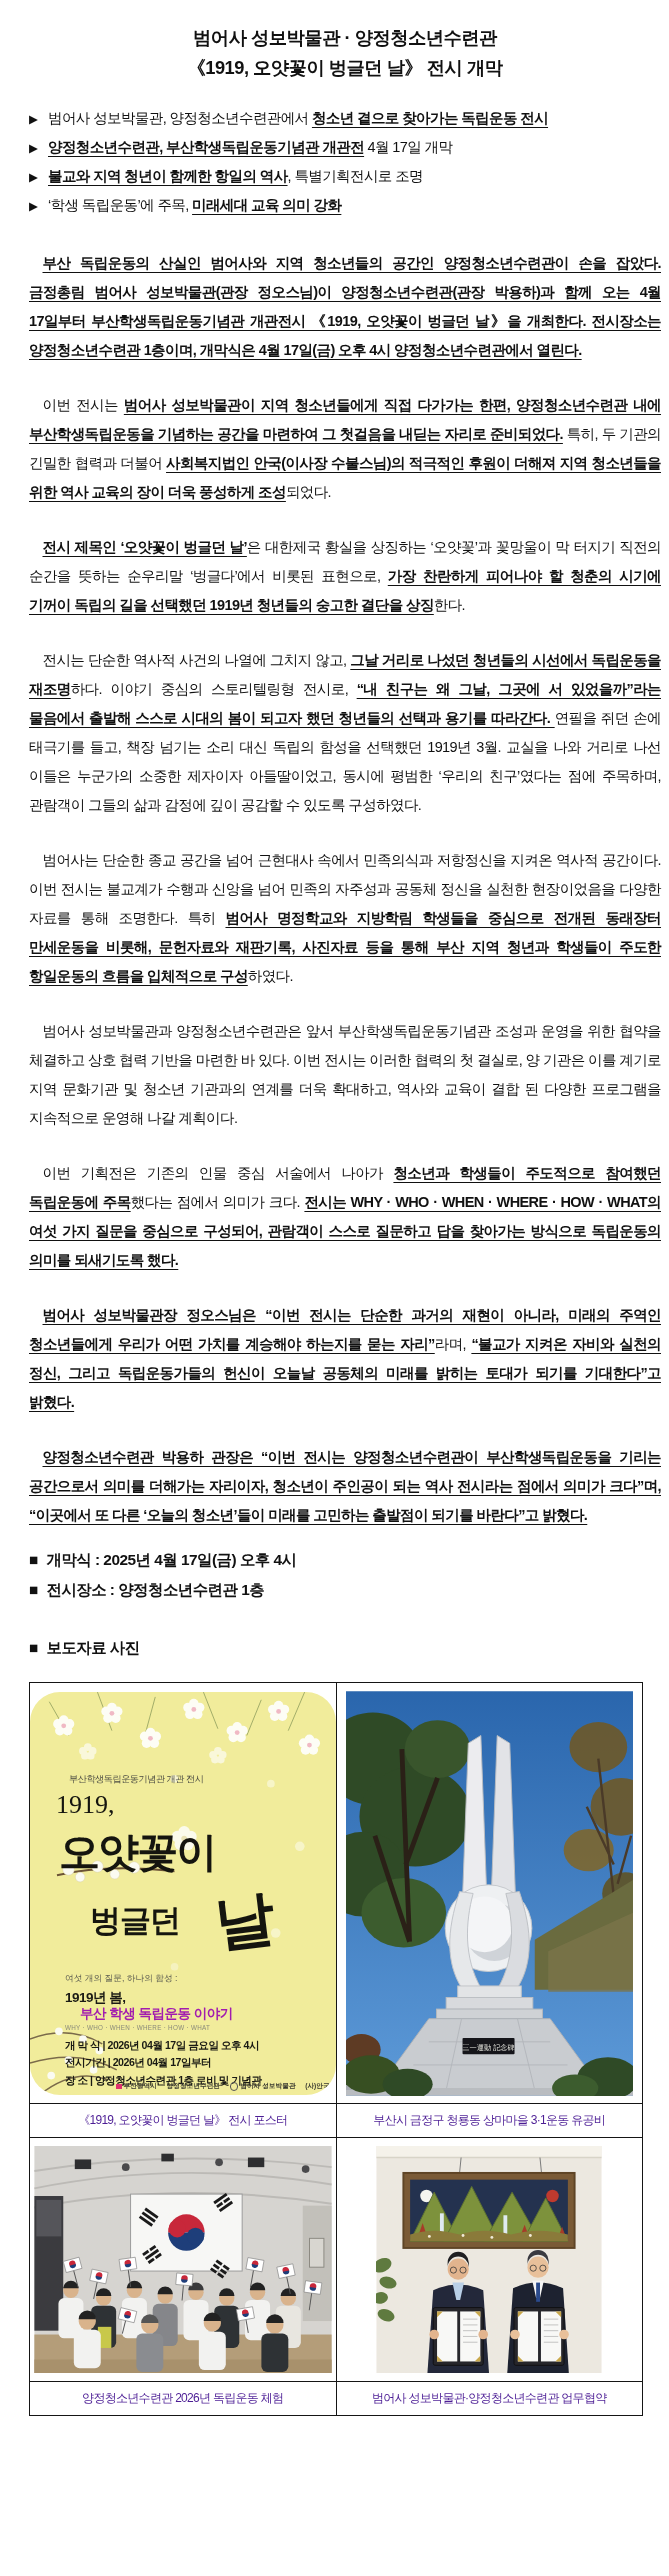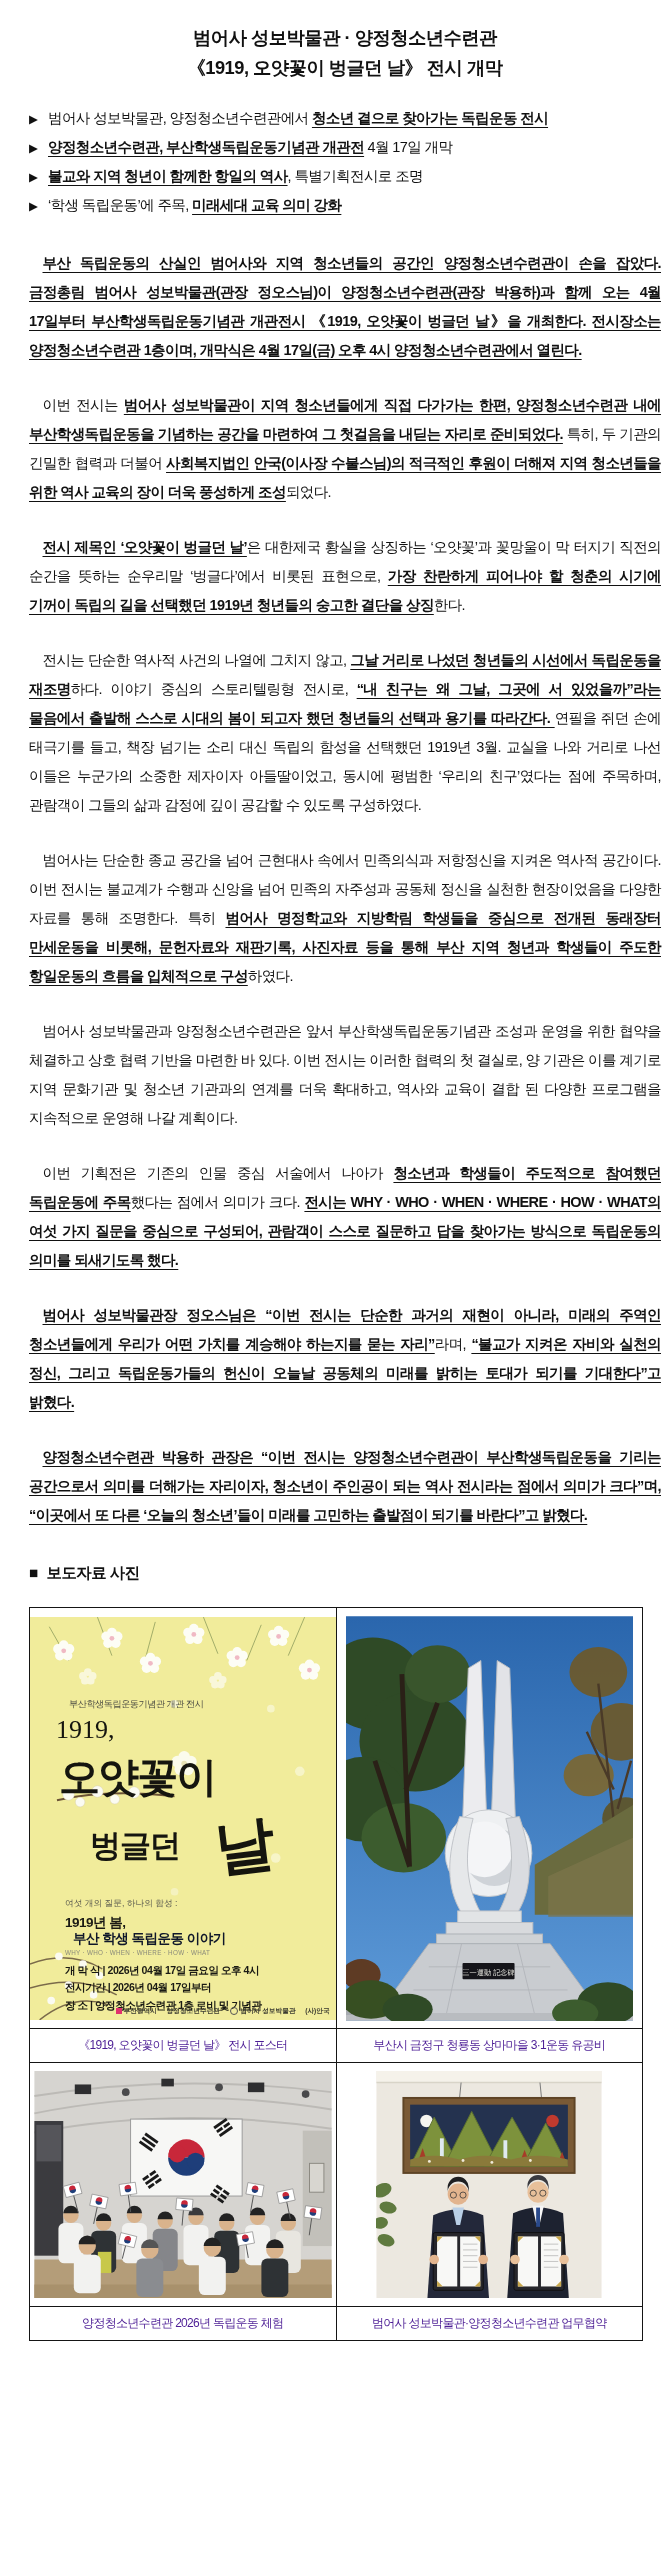--- a/index.html
+++ b/index.html
@@ -29,29 +29,29 @@
   .photos-heading{margin-top:33px; font-size:15.4px; font-weight:bold; letter-spacing:-0.5px;}
   .photos-heading .sq{margin-right:8.7px;}
   
   table.ptable{margin-top:23px; border-collapse:collapse; width:614px; table-layout:fixed;}
   .ptable td{border:1.9px solid #151515; padding:0; vertical-align:middle;}
   .photocell{height:420px; text-align:center; background:#fff;}
   .photocell2{height:243px; text-align:center; background:#fff;}
   .capcell{height:33px; text-align:center; font-size:12px; letter-spacing:-0.7px; color:#4c1d95;}
   .imgwrap{display:flex; align-items:center; justify-content:center; width:100%; height:100%;}
   
-  .poster{position:relative; width:350px; height:403px; background:#f1ec9b; overflow:hidden; text-align:center;}
+  .poster{position:relative; width:350px; height:403px; background:#f1ec9b; overflow:hidden; text-align:center;border-radius:30px;}
   .poster .toplabel{position:absolute; left:39px; top:81px; font-size:9.2px; color:#4a4a42; letter-spacing:-0.5px;}
   .poster .year{position:absolute; left:26px; top:98px; font-size:26px; font-family:"Liberation Serif","DejaVu Serif",serif; color:#15150f;}
   .poster .cal1{position:absolute; left:29px; top:133px; font-size:41px; font-weight:800; color:#15150f; letter-spacing:-1.9px;}
   .poster .cal2{position:absolute; left:60px; top:208px; font-size:31px; font-weight:700; color:#15150f; letter-spacing:-1px;}
   .poster .cal3{position:absolute; left:185px; top:189px; font-size:60px; font-weight:800; color:#15150f; transform:rotate(-7deg);}
   .poster .tagline{position:absolute; left:35px; top:281px; font-size:8.7px; color:#5c5c50;}
   .poster .sub1{position:absolute; left:35px; top:297px; font-size:13.5px; font-weight:800; color:#1a1a14; letter-spacing:-0.5px;}
-  .poster .sub2{position:absolute; left:43px; top:313px; font-size:13.5px; font-weight:800; color:#0f172a; letter-spacing:-0.5px;}
+  .poster .sub2{position:absolute; left:50px; top:313px; font-size:13.5px; font-weight:800; color:#a21caf; letter-spacing:-0.5px;}
   .poster .sixq{position:absolute; left:35px; top:332px; font-size:6.3px; color:#8a8a7a; letter-spacing:0.3px;}
   .poster .pline1{position:absolute; left:35px; top:347px; font-size:10.6px; font-weight:600; color:#1a1a14; letter-spacing:-0.5px;}
   .poster .pline2{position:absolute; left:35px; top:364px; font-size:10.6px; font-weight:600; color:#1a1a14; letter-spacing:-0.5px;}
   .poster .pline3{position:absolute; left:35px; top:382px; font-size:10.6px; font-weight:600; color:#1a1a14; letter-spacing:-0.5px;}
   .poster .logos{position:absolute; left:0; right:5.8px; bottom:3.9px; display:flex; justify-content:flex-end; gap:9.6px; font-size:6.7px; color:#3a3a30; align-items:center;}
   .poster .logos .lg{display:flex; align-items:center; gap:1.9px; font-weight:600;}
   .poster .logos .chip{width:5.8px;height:5.8px;background:#e0316e;display:inline-block;}
   .poster .logos .ring{width:6.7px;height:6.7px;border:1.3px solid #555;border-radius:50%;display:inline-block;}
   .poster svg.deco{position:absolute; left:0; top:0;}
 </style>
@@ -89,20 +89,24 @@
       <p><span>이번 전시는 </span><span class="bu">범어사 성보박물관이 지역 청소년들에게 직접 다가가는 한편, 양정청소년수련관 내에 부산학생독립운동을 기념하는 공간을 마련하여 그 첫걸음을 내딛는 자리로 준비되었다.</span><span> 특히, 두 기관의 긴밀한 협력과 더불어 </span><span class="bu">사회복지법인 안국(이사장 수불스님)의 적극적인 후원이 더해져 지역 청소년들을 위한 역사 교육의 장이 더욱 풍성하게 조성</span><span>되었다.</span></p>
       <p><span class="bu">전시 제목인 ‘오얏꽃이 벙글던 날’</span><span>은 대한제국 황실을 상징하는 ‘오얏꽃’과 꽃망울이 막 터지기 직전의 순간을 뜻하는 순우리말 ‘벙글다’에서 비롯된 표현으로, </span><span class="bu">가장 찬란하게 피어나야 할 청춘의 시기에 기꺼이 독립의 길을 선택했던 1919년 청년들의 숭고한 결단을 상징</span><span>한다.</span></p>
       <p><span>전시는 단순한 역사적 사건의 나열에 그치지 않고, </span><span class="bu">그날 거리로 나섰던 청년들의 시선에서 독립운동을 재조명</span><span>하다. 이야기 중심의 스토리텔링형 전시로, </span><span class="bu">“내 친구는 왜 그날, 그곳에 서 있었을까”라는 물음에서 출발해 스스로 시대의 봄이 되고자 했던 청년들의 선택과 용기를 따라간다. </span><span>연필을 쥐던 손에 태극기를 들고, 책장 넘기는 소리 대신 독립의 함성을 선택했던 1919년 3월. 교실을 나와 거리로 나선 이들은 누군가의 소중한 제자이자 아들딸이었고, 동시에 평범한 ‘우리의 친구’였다는 점에 주목하며, 관람객이 그들의 삶과 감정에 깊이 공감할 수 있도록 구성하였다.</span></p>
       <p><span>범어사는 단순한 종교 공간을 넘어 근현대사 속에서 민족의식과 저항정신을 지켜온 역사적 공간이다. 이번 전시는 불교계가 수행과 신앙을 넘어 민족의 자주성과 공동체 정신을 실천한 현장이었음을 다양한 자료를 통해 조명한다. 특히 </span><span class="bu">범어사 명정학교와 지방학림 학생들을 중심으로 전개된 동래장터 만세운동을 비롯해, 문헌자료와 재판기록, 사진자료 등을 통해 부산 지역 청년과 학생들이 주도한 항일운동의 흐름을 입체적으로 구성</span><span>하였다.</span></p>
       <p><span>범어사 성보박물관과 양정청소년수련관은 앞서 부산학생독립운동기념관 조성과 운영을 위한 협약을 체결하고 상호 협력 기반을 마련한 바 있다. 이번 전시는 이러한 협력의 첫 결실로, 양 기관은 이를 계기로 지역 문화기관 및 청소년 기관과의 연계를 더욱 확대하고, 역사와 교육이 결합 된 다양한 프로그램을 지속적으로 운영해 나갈 계획이다.</span></p>
       <p><span>이번 기획전은 기존의 인물 중심 서술에서 나아가 </span><span class="bu">청소년과 학생들이 주도적으로 참여했던 독립운동에 주목</span><span>했다는 점에서 의미가 크다. </span><span class="bu">전시는 WHY · WHO · WHEN · WHERE · HOW · WHAT의 여섯 가지 질문을 중심으로 구성되어, 관람객이 스스로 질문하고 답을 찾아가는 방식으로 독립운동의 의미를 되새기도록 했다.</span></p>
       <p><span class="bu">범어사 성보박물관장 정오스님은 “이번 전시는 단순한 과거의 재현이 아니라, 미래의 주역인 청소년들에게 우리가 어떤 가치를 계승해야 하는지를 묻는 자리”</span><span>라며, </span><span class="bu">“불교가 지켜온 자비와 실천의 정신, 그리고 독립운동가들의 헌신이 오늘날 공동체의 미래를 밝히는 토대가 되기를 기대한다”고 밝혔다.</span></p>
       <p><span class="bu">양정청소년수련관 박용하 관장은 “이번 전시는 양정청소년수련관이 부산학생독립운동을 기리는 공간으로서 의미를 더해가는 자리이자, 청소년이 주인공이 되는 역사 전시라는 점에서 의미가 크다”며, “이곳에서 또 다른 ‘오늘의 청소년’들이 미래를 고민하는 출발점이 되기를 바란다”고 밝혔다.</span></p>
     </div>
 
+  <div class="info" id="info">
+      <div class="info-line"><span class="sq">■</span><span>개막식 : 2025년 4월 17일(금) 오후 4시</span></div>
+      <div class="info-line"><span class="sq">■</span><span>전시장소 : 양정청소년수련관 1층</span></div>
+    </div>
 
   <div class="photos-heading">
     <span class="sq">■</span><span>보도자료 사진</span>
   </div>
 
   <table class="ptable">
     <tbody>
         <tr>
 
       <td class="photocell">

